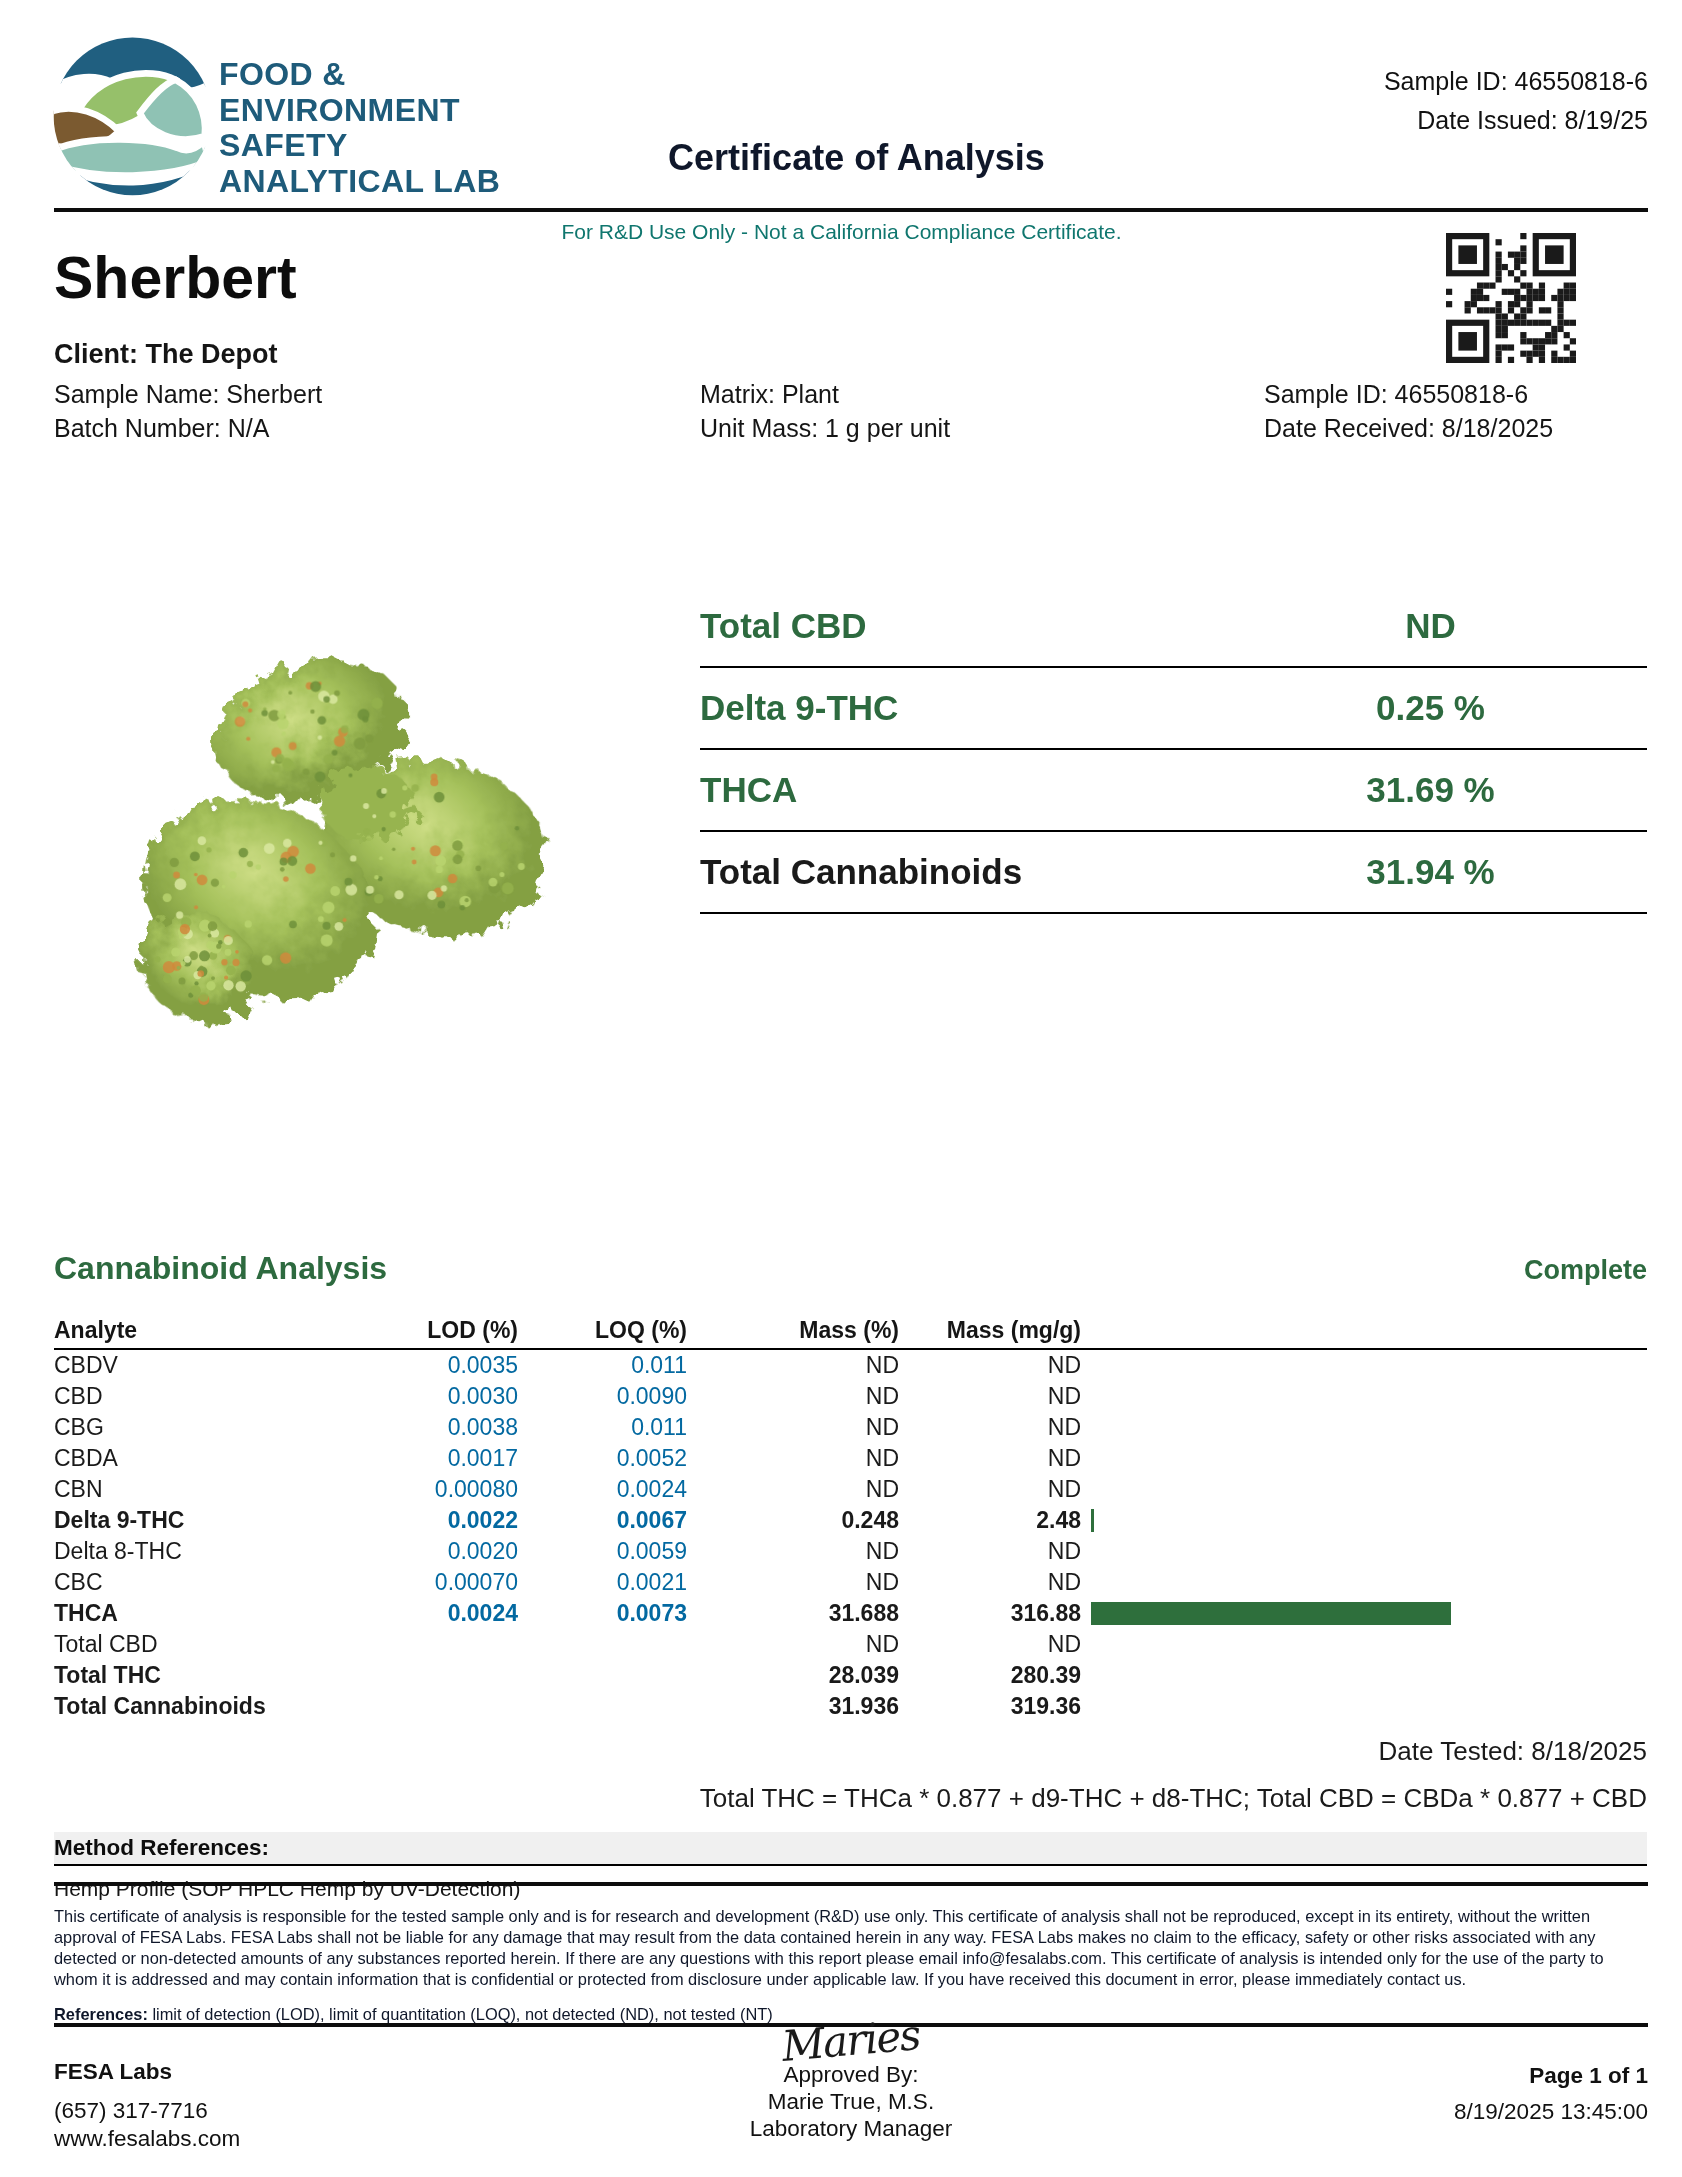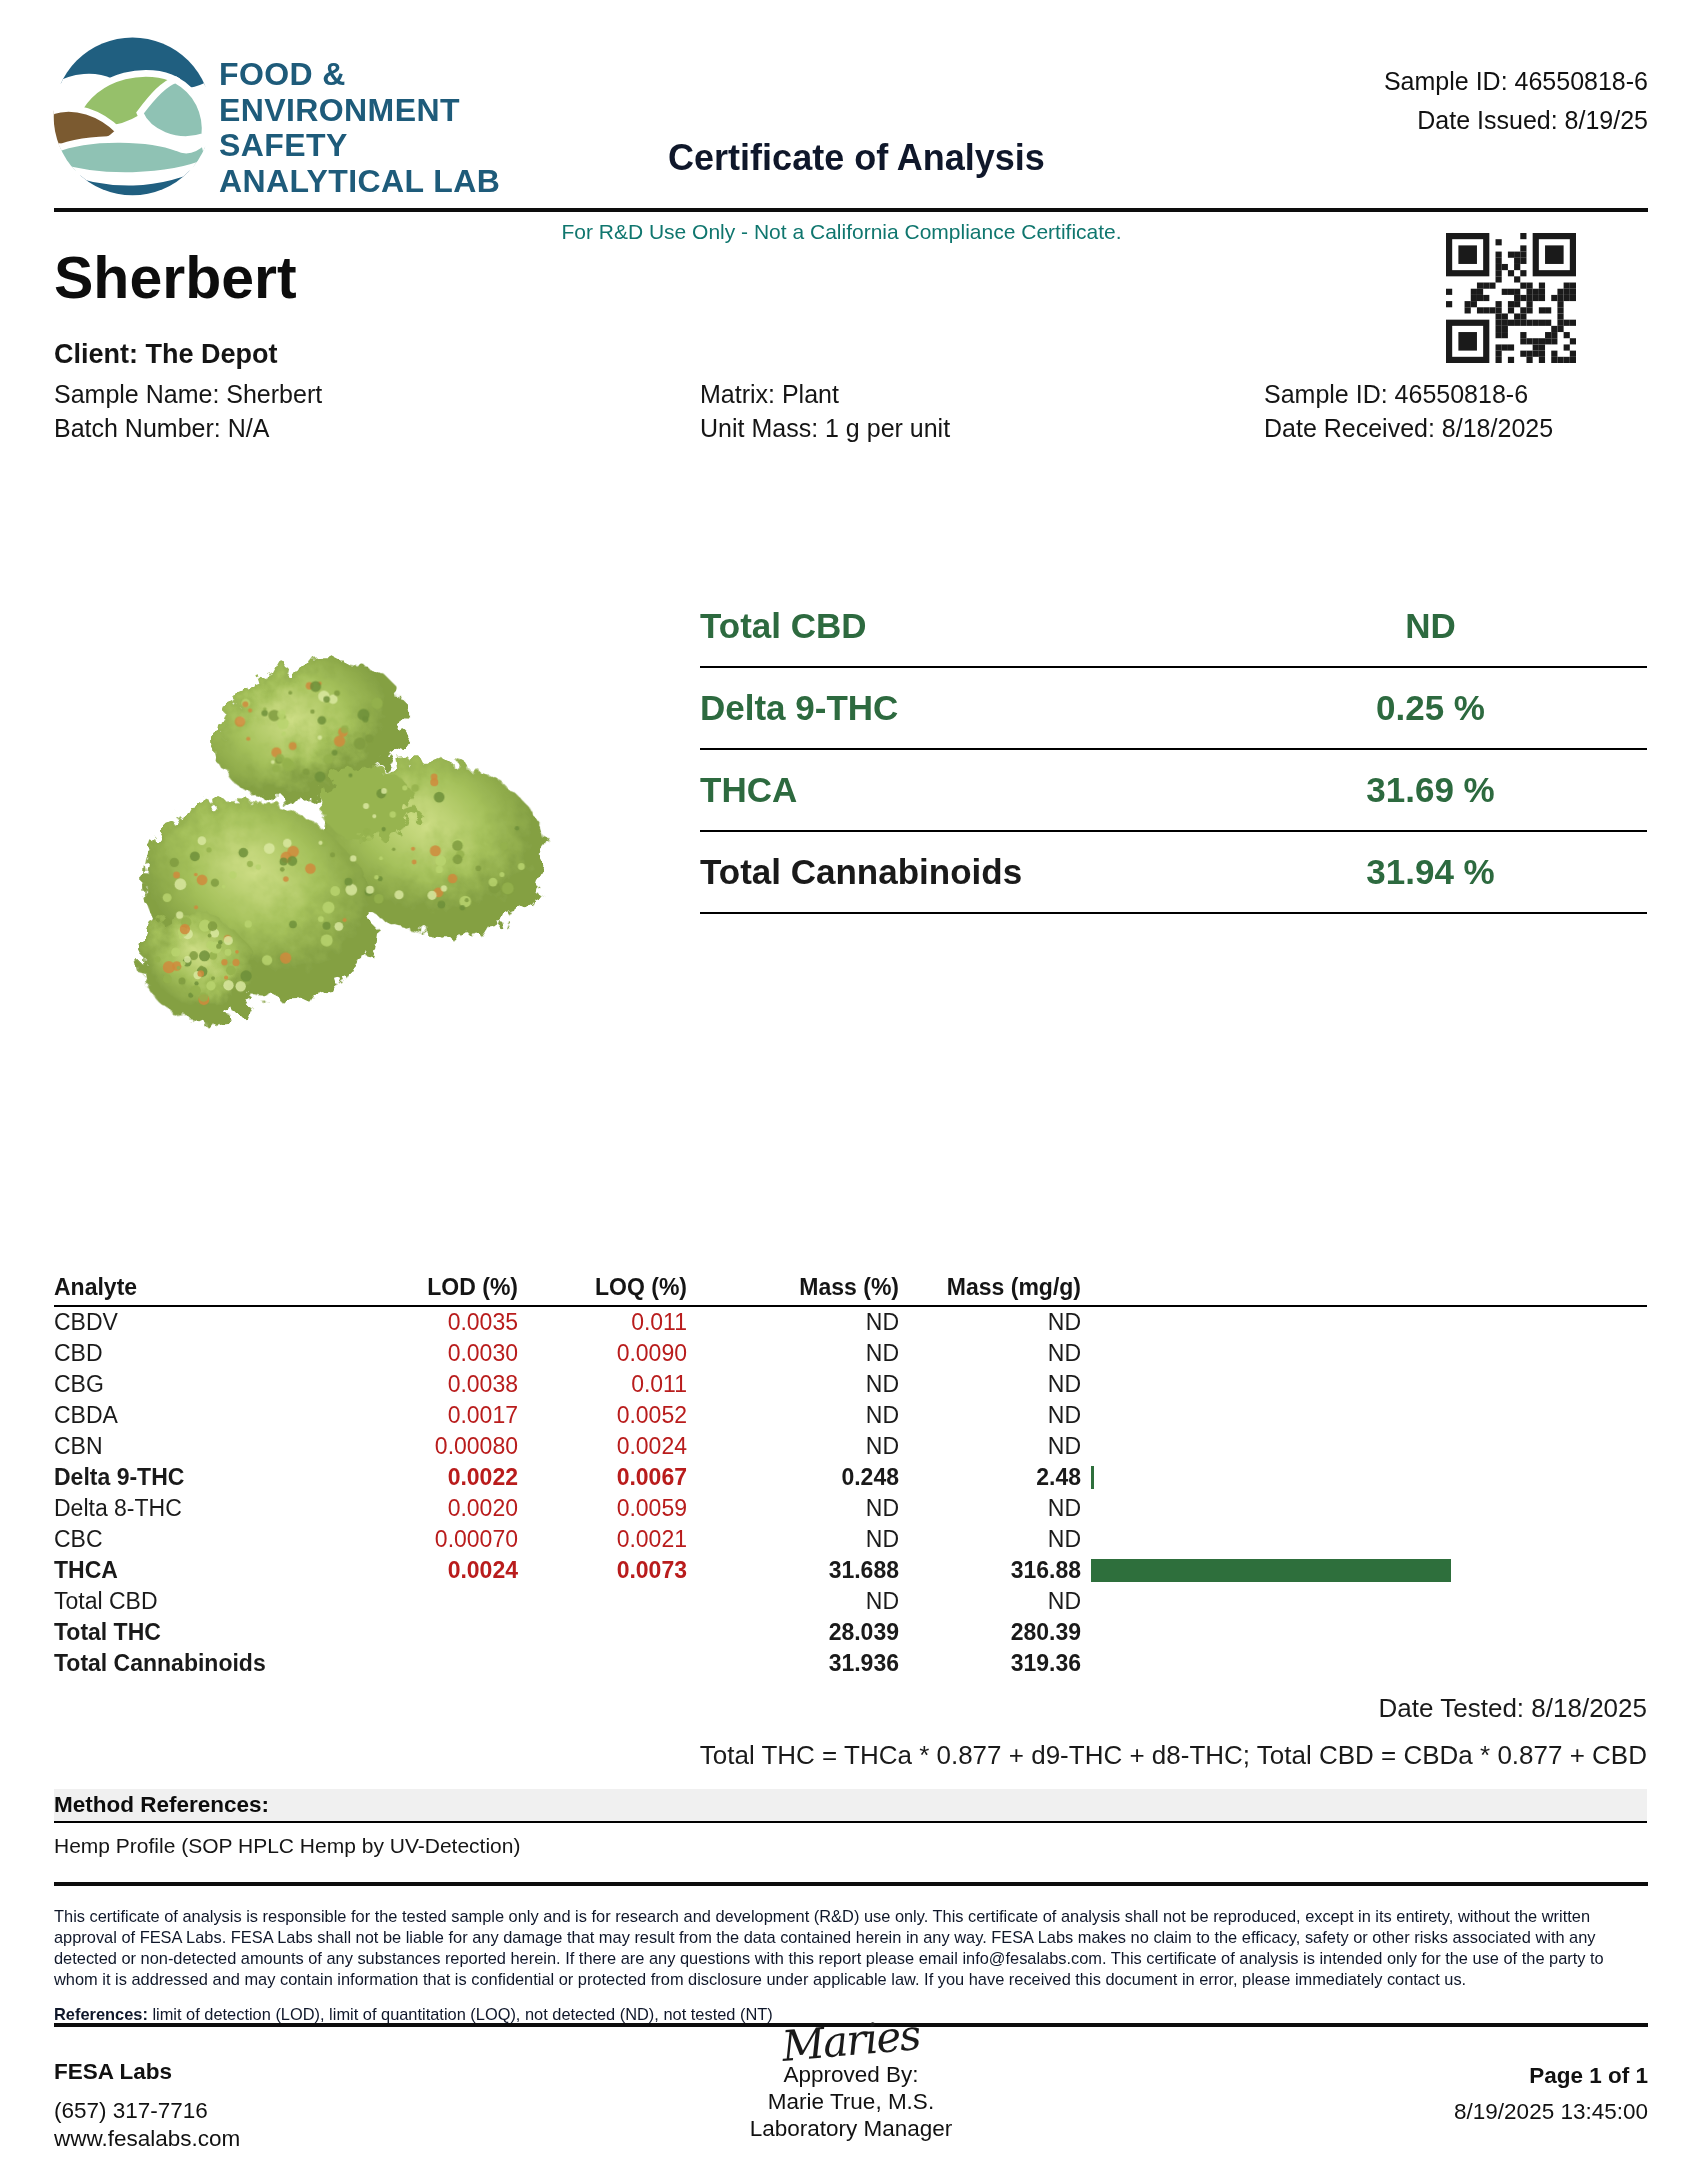--- a/index.html
+++ b/index.html
@@ -35,21 +35,21 @@
   .analysis{position:absolute;left:54px;top:1250px;width:1593px;}
   .section-head{display:flex;justify-content:space-between;align-items:baseline;height:43px;}
   .section-title{font-size:32px;font-weight:700;color:#2d6a3f;}
   .section-status{font-size:27px;font-weight:700;color:#2d6a3f;}
   .t-grid{display:grid;grid-template-columns:294px 170px 169px 212px 182px 566px;align-items:center;}
   .t-head{margin-top:19px;height:36px;border-bottom:2.6px solid #000;font-weight:700;font-size:23px;}
   .t-head .num{text-align:right;}
   .t-row{height:31px;font-size:23px;}
   .t-row .a-name{color:#1a1a1a;}
   .t-row .num{text-align:right;color:#1a1a1a;}
-  .t-row .dim{color:#b91c1c;}
+  .t-row .dim{color:#0369a1;}
   .t-row.bold-row .a-name,.t-row.bold-row .num{font-weight:700;}
   .bar-cell{padding-left:10.4px;height:31px;display:flex;align-items:center;}
   .mass-bar{height:23px;background:#2e6f3c;}
   .small-note{font-size:26px;color:#1a1a1a;text-align:right;}
   .date-tested{margin-top:14px;}
   .formula{margin-top:15.6px;}
   .method-band{margin-top:18px;height:32px;background:#f0f0f0;border-bottom:2.6px solid #000;
     display:flex;align-items:center;font-size:22.5px;font-weight:700;color:#0d0d0d;}
   .method-item{margin-top:11.2px;font-size:21px;}
   .rule-heavy-1{position:absolute;left:54px;right:35px;top:1882px;height:3.5px;background:#0d0d0d;}
@@ -479,20 +479,24 @@
       <div class="s-label">THCA</div>
       <div class="s-value">31.69 %</div>
     </div>
     <div class="summary-row dark">
       <div class="s-label">Total Cannabinoids</div>
       <div class="s-value">31.94 %</div>
     </div>
   </div>
 
   <div class="analysis">
+    <div class="section-head">
+      <div class="section-title">Cannabinoid Analysis</div>
+      <div class="section-status">Complete</div>
+    </div>
     <div class="t-grid t-head">
       <div>Analyte</div>
       <div class="num">LOD (%)</div>
       <div class="num">LOQ (%)</div>
       <div class="num">Mass (%)</div>
       <div class="num">Mass (mg/g)</div>
       <div></div>
     </div>
     <div id="analyte-rows">
         <div class="t-grid t-row">

